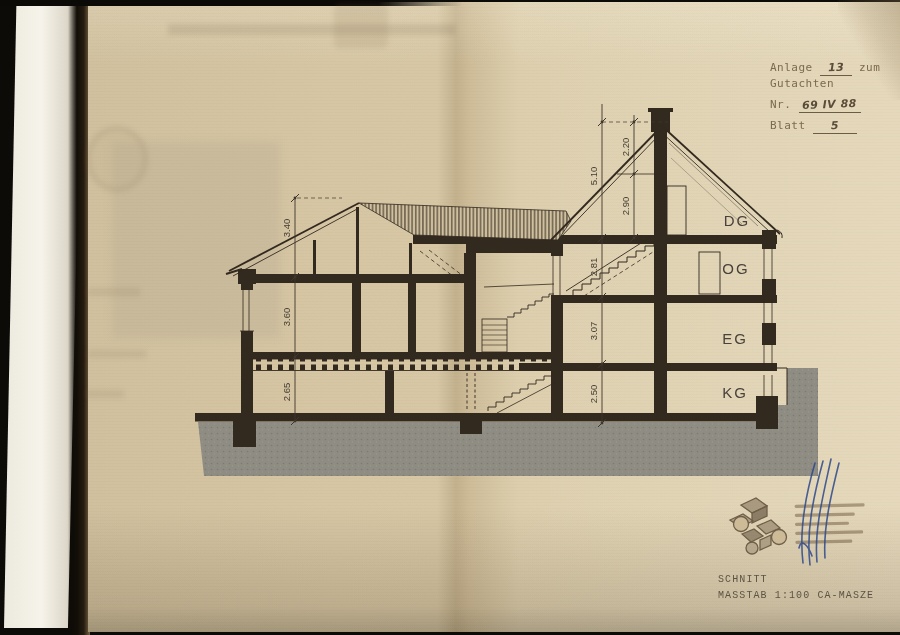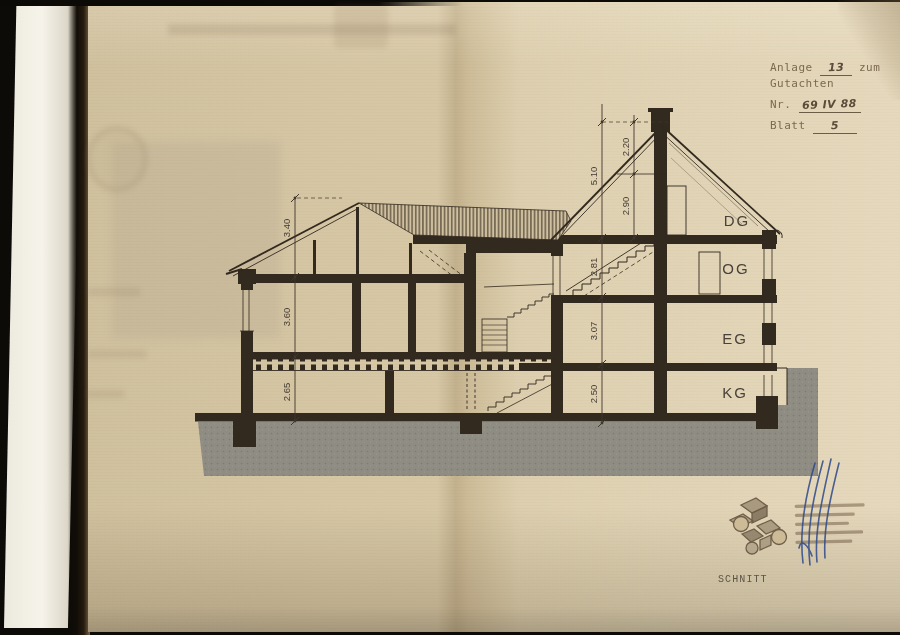--- a/index.html
+++ b/index.html
@@ -257,15 +257,16 @@
       <span class="uline" style="min-width:62px"><span class="hand">69 IV 88</span></span>
     </div>
     <div class="row blatt">
       <span>Blatt</span>
       <span class="uline" style="min-width:44px"><span class="hand">5</span></span>
     </div>
   </div>
 
   <div class="titleblock">
     <div>SCHNITT</div>
+    <div>MASSTAB 1:100 CA-MASZE</div>
   </div>
 
 </div>
 
 </body></html>

